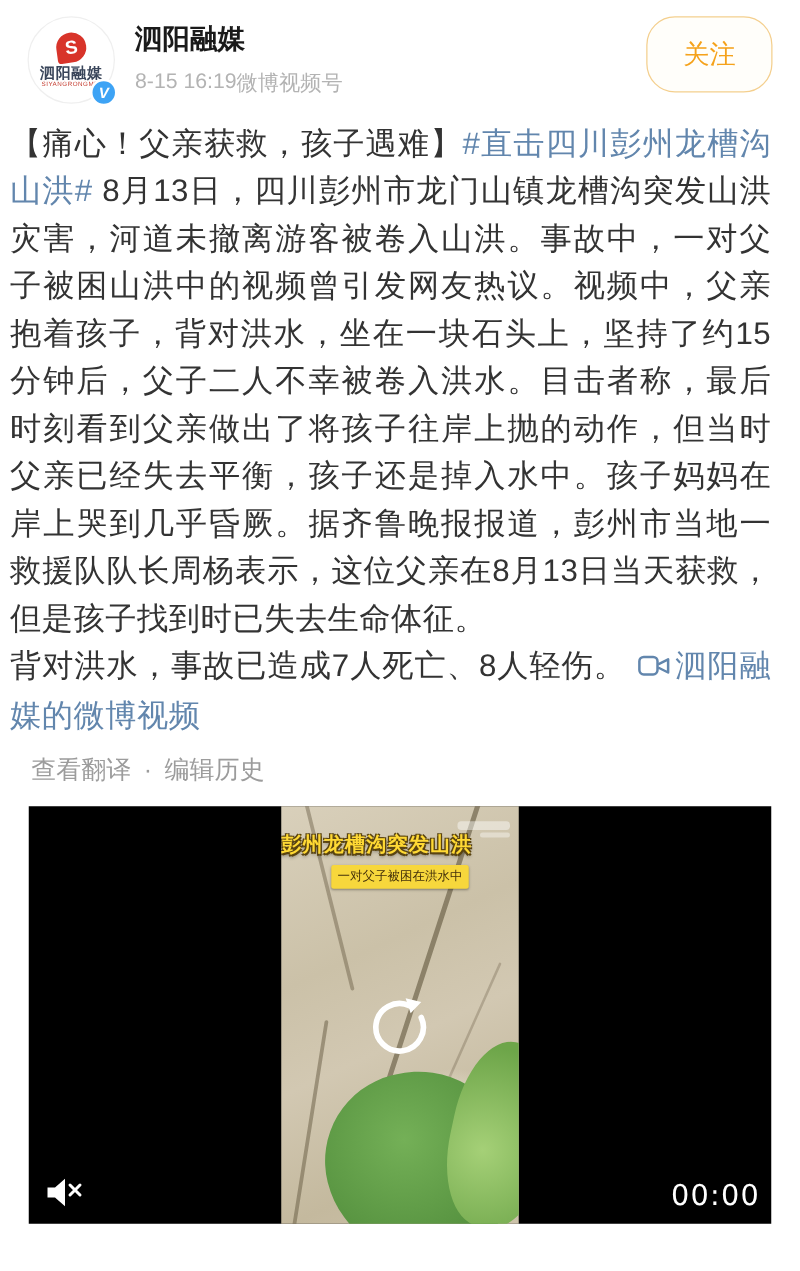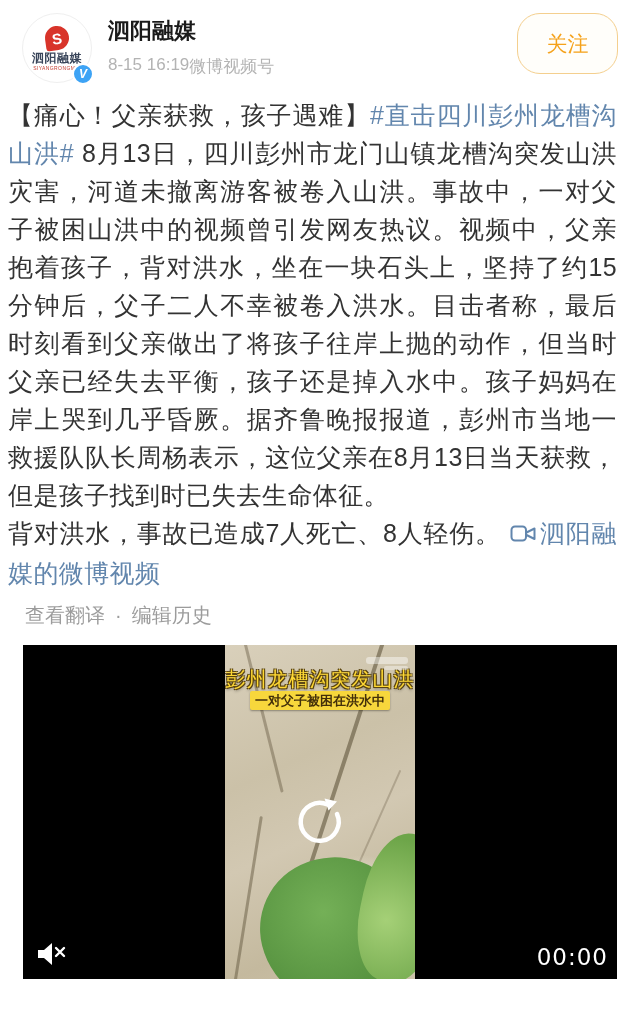--- a/index.html
+++ b/index.html
@@ -74,29 +74,29 @@
     position:absolute; left:36px; bottom:-28px; width:150px; height:150px;
     background:radial-gradient(circle at 45% 35%, #74b057, #538f3d 75%);
     border-radius:48% 52% 46% 54%; transform:rotate(-14deg);
   }
   .foliage {
     position:absolute; right:-26px; bottom:-4px; width:80px; height:150px;
     background:radial-gradient(circle at 35% 60%, #a5d077, #6da549 80%);
     border-radius:45%; transform:rotate(12deg);
   }
   .overlay-line1 {
-    position:absolute; top:21px; left:0; width:100%; text-align:center;
-    font-size:20px; font-weight:400; color:#ffd934; letter-spacing:1px;
+    position:absolute; top:21px; left:0; width:100%; 
+    font-size:16px; font-weight:700; color:#ffd934; letter-spacing:1px;
     text-shadow:-1px -1px 0 #5a4410, 1px -1px 0 #5a4410, -1px 1px 0 #5a4410, 1px 1px 0 #5a4410, 0 2px 3px rgba(0,0,0,.45);
     white-space:nowrap;
   }
   .overlay-line2-wrap { position:absolute; top:46px; left:0; width:100%; text-align:center; }
   .overlay-line2 {
     display:inline-block; background:#f7d73c; color:#43300a;
-    font-size:13px; font-weight:700; line-height:19px; padding:0 5px; border-radius:2px;
+    font-size:10px; font-weight:400; line-height:19px; padding:0 5px; border-radius:2px;
     white-space:nowrap; box-shadow:0 1px 2px rgba(0,0,0,.35);
   }
   .watermark { position:absolute; top:12px; right:7px; opacity:.55; }
   .watermark .w1 { width:42px; height:7px; background:rgba(255,255,255,.8); border-radius:3px; }
   .watermark .w2 { width:24px; height:4px; background:rgba(255,255,255,.7); border-radius:2px; margin:2px 0 0 18px; }
   .spinner { position:absolute; left:50%; top:152px; transform:translateX(-50%); }
   .mute-btn { position:absolute; left:12px; bottom:11px; width:32px; height:28px; }
   .video-time {
     position:absolute; right:9px; bottom:9px; color:#fff;
     font-size:23px; letter-spacing:1px; font-family:"DejaVu Sans", sans-serif;

